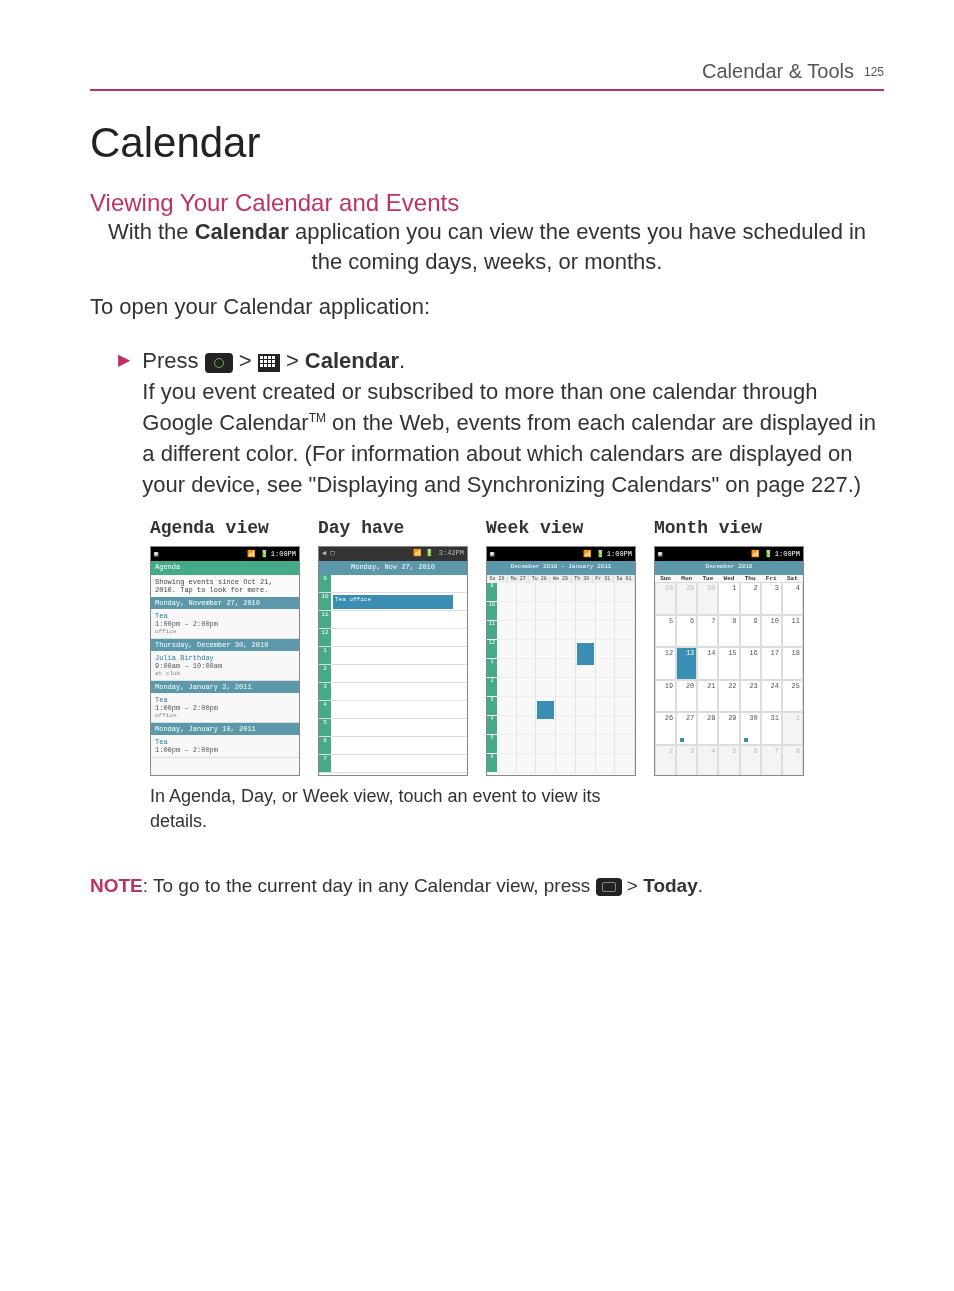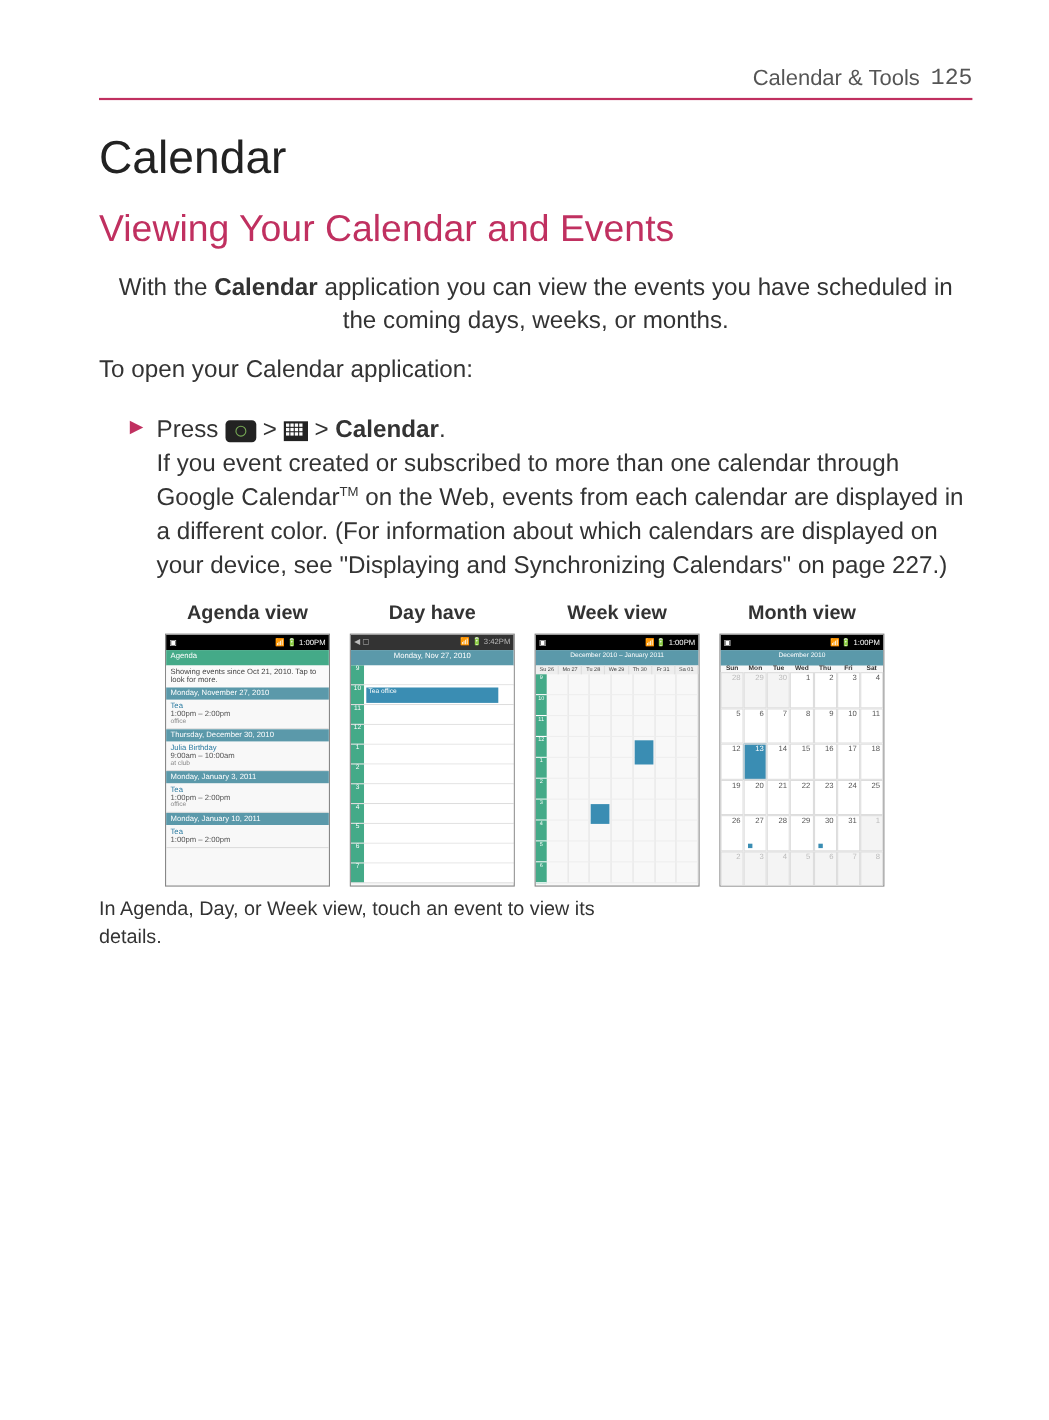--- a/index.html
+++ b/index.html
@@ -1,38 +1,38 @@
 <!DOCTYPE html>
 <html><head>
 <meta charset="utf-8">
 <style>
   * { box-sizing: border-box; margin: 0; padding: 0; }
   html, body { width: 954px; background: #fff; font-family: Arial, Helvetica, sans-serif; color: #333; }
   .page { padding: 60px 70px 40px 90px; }
   .hdr { display: flex; justify-content: flex-end; align-items: center; border-bottom: 2px solid #c03060; padding-bottom: 6px; margin-bottom: 28px; }
   .hdr-section { font-size: 20px; color: #555; margin-right: 10px; }
-  .hdr-page { font-size: 21px; color: #555; font-family: Liberation Mono, monospace; }
+  .hdr-page { font-size: 12px; color: #555; }
   h1.title { font-size: 42px; font-weight: 400; color: #222; margin-bottom: 22px; }
-  h2.subtitle { font-size: 34px; font-weight: 400; color: #c03060; margin-bottom: 18px; }
+  h2.subtitle { font-size: 24px; font-weight: 400; color: #c03060; }
   p.body { font-size: 22px; line-height: 1.35; color: #333; margin-bottom: 18px; text-align: center; }
   p.body b { font-weight: 700; }
   p.open-heading { font-size: 22px; color: #333; margin-bottom: 26px; }
   .step { display: flex; font-size: 22px; line-height: 1.4; margin-bottom: 18px; }
   .step .arrow { color: #c03060; margin-right: 12px; margin-left: 28px; font-size: 16px; line-height: 28px; }
   .step .step-body { flex: 1; }
   .inline-icon { display: inline-block; vertical-align: middle; }
   .home-icon { width: 28px; height: 20px; background: #222; border-radius: 4px; position: relative; }
   .home-icon::after { content: ""; position: absolute; left: 9px; top: 5px; width: 8px; height: 8px; border: 1px solid #7a5; border-radius: 50%; }
   .apps-icon { width: 22px; height: 18px; background: #222; display: inline-grid; grid-template-columns: repeat(4,3px); grid-template-rows: repeat(3,3px); gap: 1px; padding: 2px; }
   .apps-icon span { background: #fff; }
   .menu-icon { width: 26px; height: 18px; background: #222; border-radius: 4px; position: relative; }
   .menu-icon::after { content:""; position:absolute; left:6px; top:4px; width:12px; height:8px; border:1px solid #888; border-radius:2px; }
   sup.tm { font-size: 12px; vertical-align: super; }
   .views { display: flex; gap: 18px; margin: 10px 0 8px 60px; }
-  .view-col { display: flex; flex-direction: column; align-items: center; }
+  .view-col { display: flex; flex-direction: column; align-items: flex-start; font-family: Liberation Mono, monospace; }
   .view-label { font-size: 18px; font-weight: 700; color: #333; margin-bottom: 8px; }
   .phone { width: 150px; height: 230px; border: 1px solid #888; background: #f8f8f8; font-size: 8px; color: #555; overflow: hidden; }
   .statusbar { height: 14px; background: #000; color: #fff; display: flex; justify-content: space-between; align-items: center; padding: 0 3px; font-size: 7px; }
   .statusbar .ico { display:flex; gap:2px; align-items:center; }
   .tab-hdr { height: 14px; background: #4a8; color: #fff; font-size: 7px; padding: 2px 4px; }
   .info-line { padding: 3px 4px; font-size: 7px; color: #444; background:#fafafa; }
   .date-sep { background: #5b99aa; color: #fff; font-size: 7px; padding: 2px 4px; }
   .ev { padding: 3px 4px; border-bottom: 1px solid #ddd; }
   .ev .t { color: #2a7aa0; font-size: 7px; }
   .ev .d { color: #555; font-size: 7px; }
@@ -58,21 +58,21 @@
   
   .mo-head { height:14px; background:#5b99aa; color:#fff; font-size:6px; text-align:center; padding:2px 0; }
   .mo-days { display:flex; font-size:6px; color:#333; }
   .mo-days div { flex:1; text-align:center; font-weight:bold; }
   .mo-grid { display:flex; flex-direction:column; height: 195px; }
   .mo-row { flex:1; display:flex; }
   .mo-cell { flex:1; border:1px solid #ddd; font-size:7px; text-align:right; padding:1px 2px 0 0; color:#555; background:#fff; position:relative; }
   .mo-cell.dim { color:#bbb; background:#f4f4f4; }
   .mo-cell.sel { background:#3a8db3; color:#fff; }
   .mo-cell.mark::after { content:""; position:absolute; left:3px; bottom:2px; width:4px; height:4px; background:#3a8db3; }
-  .captions { display:flex; margin-top:6px; gap: 40px; }
+  .captions { display:flex; margin-left:60px; margin-top:6px; gap: 40px; }
   .cap { font-size: 18px; color:#333; line-height:1.35; }
   .cap.left { width: 460px; }
   .cap.right { width: 230px; }
   .note { font-size: 19px; margin-top: 40px; line-height:1.4; }
   .note .nlabel { color:#c03060; font-weight:700; }
 </style>
 </head>
 <body>
 
 <div class="page">
@@ -412,14 +412,17 @@
         </div>
       </div>
     </div>
 
   </div>
 
   <div class="captions">
     <div class="cap left">In Agenda, Day, or Week view, touch an event to view its details.</div>
   </div>
 
+  <p class="note">
+    <span class="nlabel">NOTE</span><span>: </span><span>To go to the current day in any Calendar view, press </span><span class="inline-icon menu-icon"></span><span> &gt; </span><b>Today</b><span>.</span>
+  </p>
 
 </div>
 
 </body></html>

